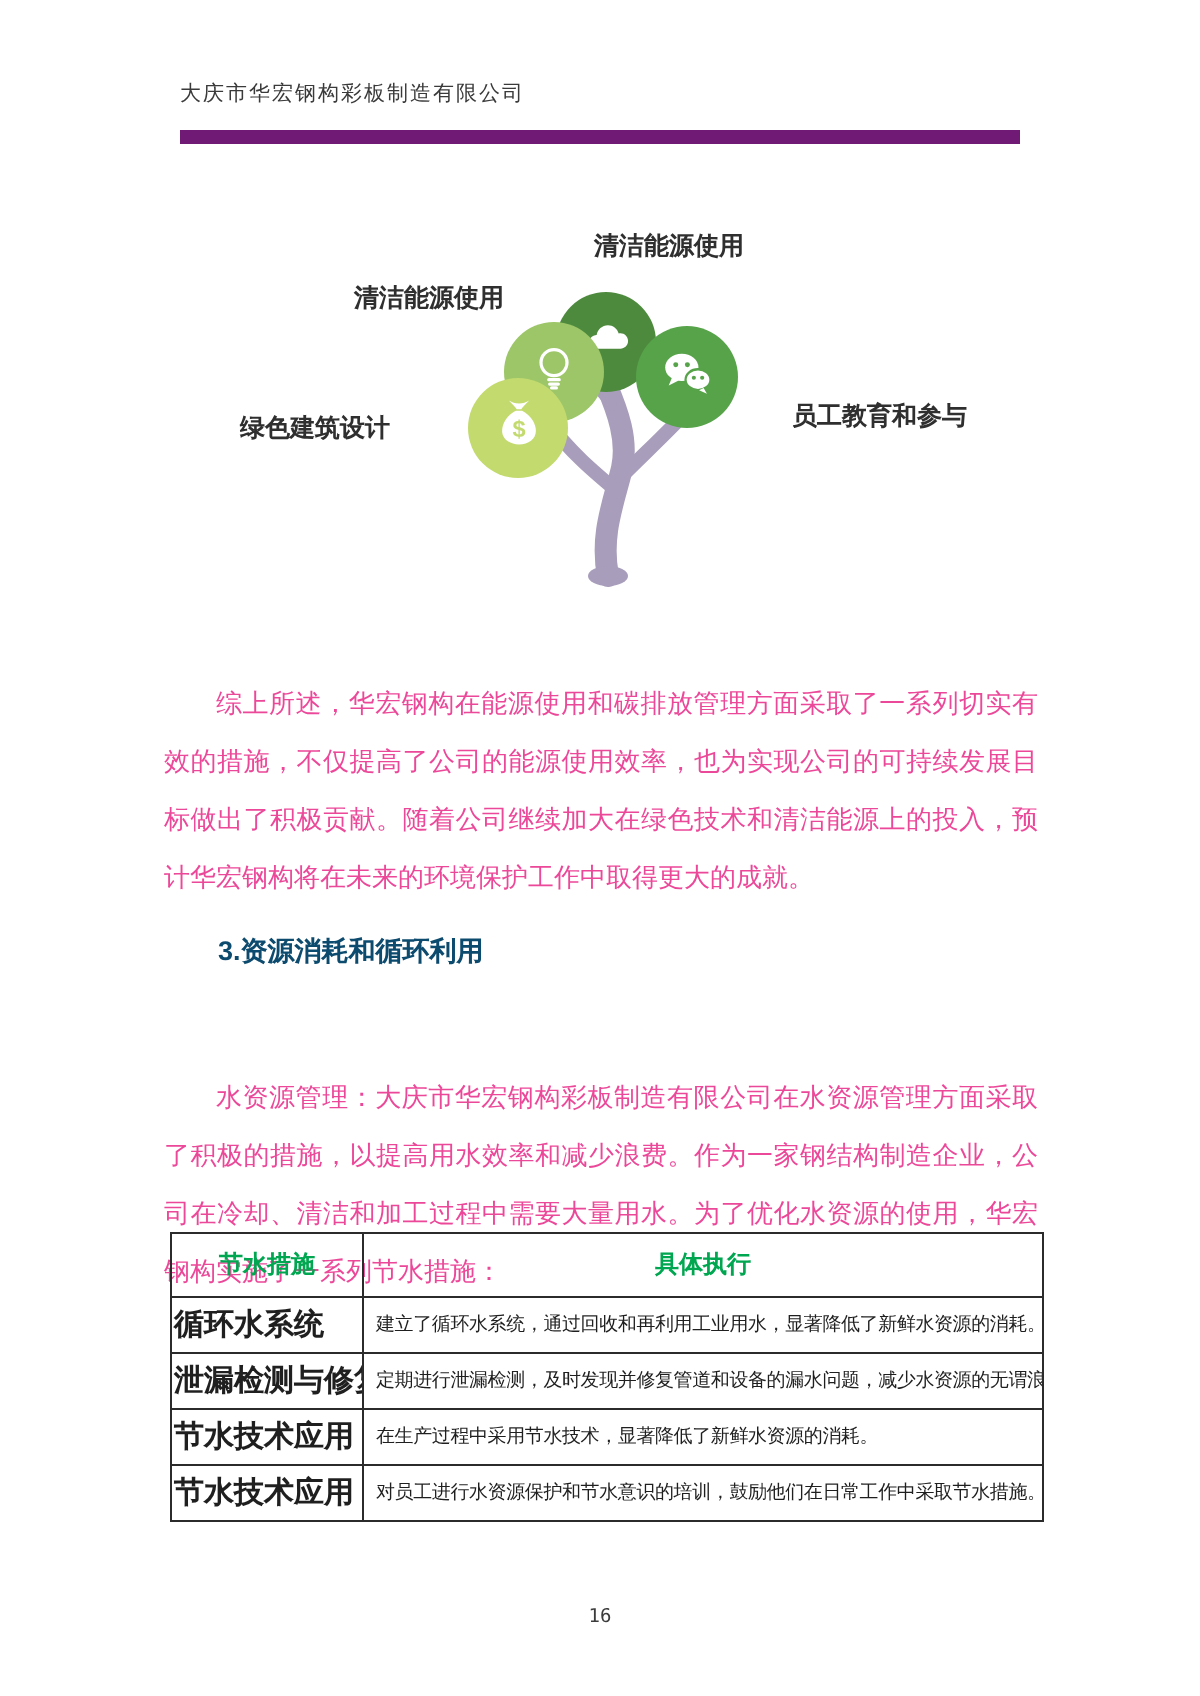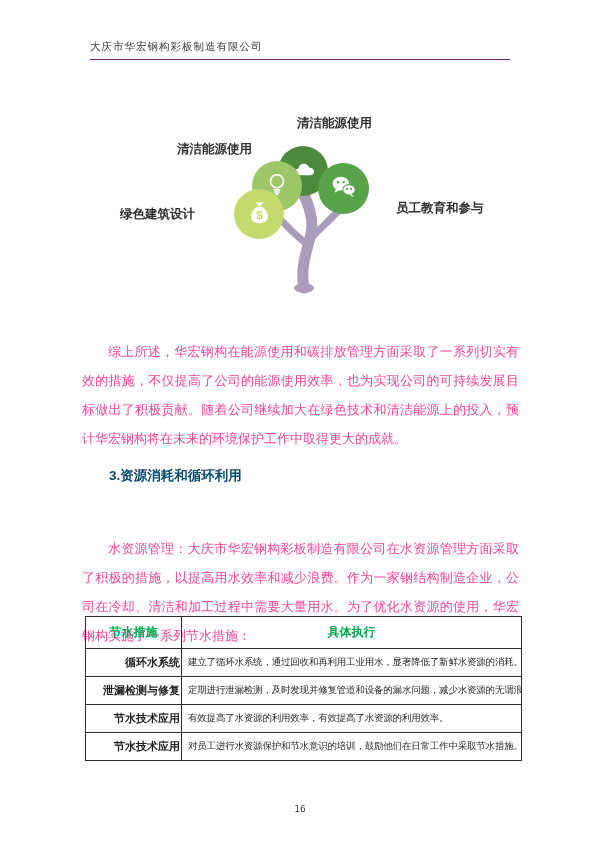--- a/index.html
+++ b/index.html
@@ -4,21 +4,21 @@
 <style>
   html,body { margin:0; padding:0; background:#ffffff; }
   .page {
     position:relative; width:600px; height:848px; background:#ffffff;
     font-family:"Liberation Sans", sans-serif; overflow:hidden;
   }
 
   
   .hdr {
     position:absolute; top:40px; left:90px; width:420px;
-    border-bottom:1px solid #701a75; padding-bottom:5px;
+    border-bottom:7px solid #701a75; padding-bottom:11px;
     font-family:Liberation Sans, sans-serif;
     font-size:10.5px; color:#3a3a3a; letter-spacing:1px;
   }
 
   
   .diagram { position:absolute; top:105px; left:120px; width:360px; height:195px; }
   .trunk-svg { position:absolute; left:0; top:0; }
   .circle {
     position:absolute; border-radius:50%;
     display:flex; align-items:center; justify-content:center;
@@ -55,22 +55,22 @@
     border-collapse:collapse; table-layout:fixed;
   }
   table.wt th, table.wt td {
     border:1px solid #2b2b2b; overflow:hidden;
   }
   table.wt th {
     height:29px; font-size:12px; font-weight:bold; color:#00a650; text-align:center;
   }
   col.c1 { width:96px; }
   td.measure {
-    height:25px; font-size:11px; font-weight:bold; color:#1f1f1f;
-    text-align:right; white-space:nowrap;
+    height:25px; font-size:15px; font-weight:bold; color:#1f1f1f;
+    text-align:left; white-space:nowrap;
   }
   td.detail {
     font-size:9.5px; color:#1f1f1f; padding:0 6px;
     white-space:nowrap; letter-spacing:-0.2px;
   }
 
   
   .pgnum {
     position:absolute; top:803px; left:0; width:100%;
     text-align:center; font-family:"DejaVu Sans Mono", monospace;
@@ -169,21 +169,21 @@
     <tr>
       <td class="measure">循环水系统</td>
       <td class="detail">建立了循环水系统，通过回收和再利用工业用水，显著降低了新鲜水资源的消耗。</td>
     </tr>
     <tr>
       <td class="measure">泄漏检测与修复</td>
       <td class="detail">定期进行泄漏检测，及时发现并修复管道和设备的漏水问题，减少水资源的无谓浪费。</td>
     </tr>
     <tr>
       <td class="measure">节水技术应用</td>
-      <td class="detail">有效提高了水资源的利用效率，有效提高了水资源的利用效率。</td>
+      <td class="detail">在生产过程中采用节水技术，显著降低了新鲜水资源的消耗。</td>
     </tr>
     <tr>
       <td class="measure">节水技术应用</td>
       <td class="detail">对员工进行水资源保护和节水意识的培训，鼓励他们在日常工作中采取节水措施。</td>
     </tr>
   </tbody>
     </table>
 
   <div class="pgnum">16</div>
 

